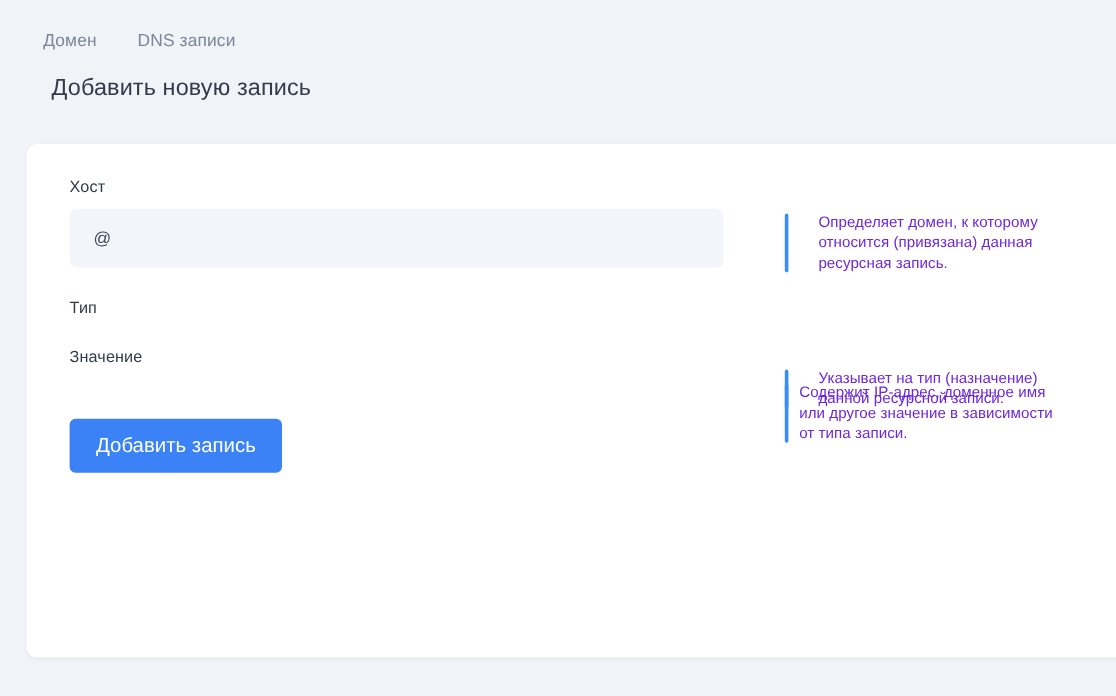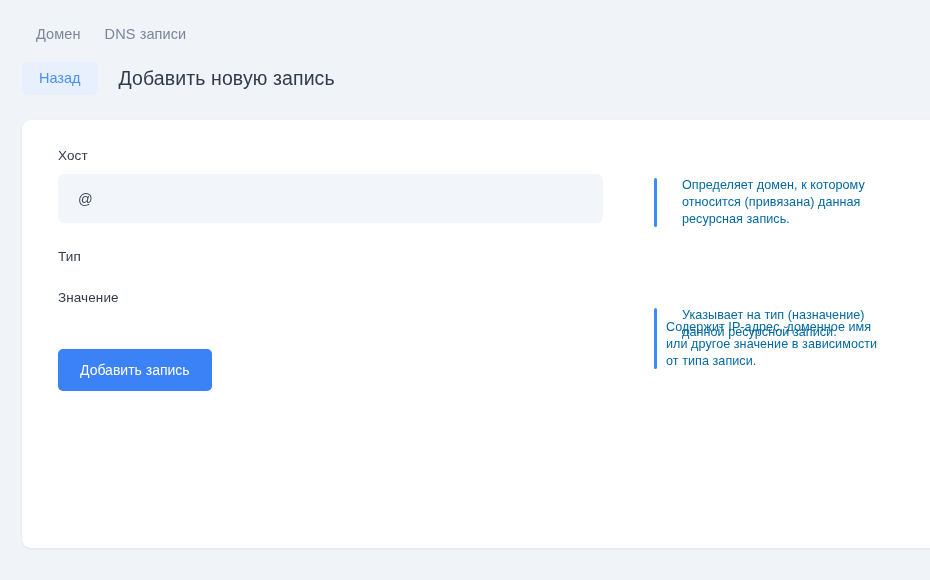--- a/index.html
+++ b/index.html
@@ -24,21 +24,21 @@
     height: 580px;
   }
 
   
   .tabs {
     position: absolute;
     left: 36px;
     top: 26px;
     display: flex;
     align-items: flex-end;
-    gap: 24px;
+    gap: 34px;
   }
   .tab {
     font-size: 14.5px;
     color: #7b8699;
     letter-spacing: .1px;
     white-space: nowrap;
     cursor: pointer;
   }
   .tab.is-active { color: #7b8699; }
 
@@ -141,21 +141,21 @@
 
   
   .hint {
     position: absolute;
     left: 596px;
     top: 29px;
     width: 238px;
     padding-left: 28px;
     font-size: 12.6px;
     line-height: 17px;
-    color: #0369a1;
+    color: #6d28d9;
     letter-spacing: .05px;
   }
   .hint::before {
     content: "";
     position: absolute;
     left: 0;
     top: 1px;
     width: 3px;
     height: calc(100% - 2px);
     background: #3b8cf6;
@@ -165,39 +165,38 @@
   .hint.hint-3 { top: 29px; padding-left: 12px; }
 
   
   .submit-btn {
     margin-top: 33px;
     background: #3b82f6;
     color: #ffffff;
     border: none;
     border-radius: 5px;
     font-family: inherit;
-    font-size: 14px;
+    font-size: 17px;
     padding: 14px 22px;
     line-height: 1;
     cursor: pointer;
     display: inline-block;
   }
 </style>
 </head>
 <body>
 
 <div class="page">
 
   <nav class="tabs">
     <span class="tab">Домен</span>
     <span class="tab is-active">DNS записи</span>
   </nav>
 
   <div class="title-row">
-    <button class="back-btn">Назад</button>
     <h1 class="page-title">Добавить новую запись</h1>
   </div>
 
   <section class="card">
     <div class="form">
 
       
       <div class="field-block">
         <label class="field-label">Хост</label>
         <input class="control" type="text" value="@" style="">

